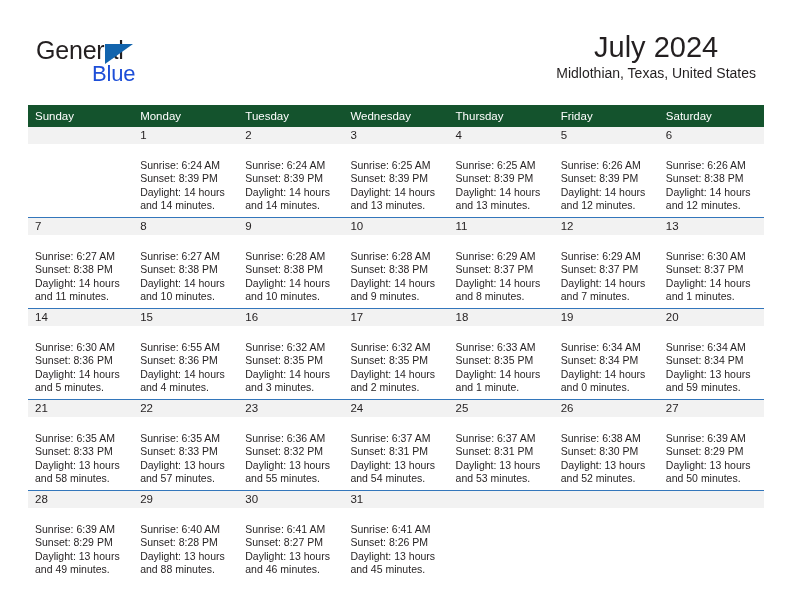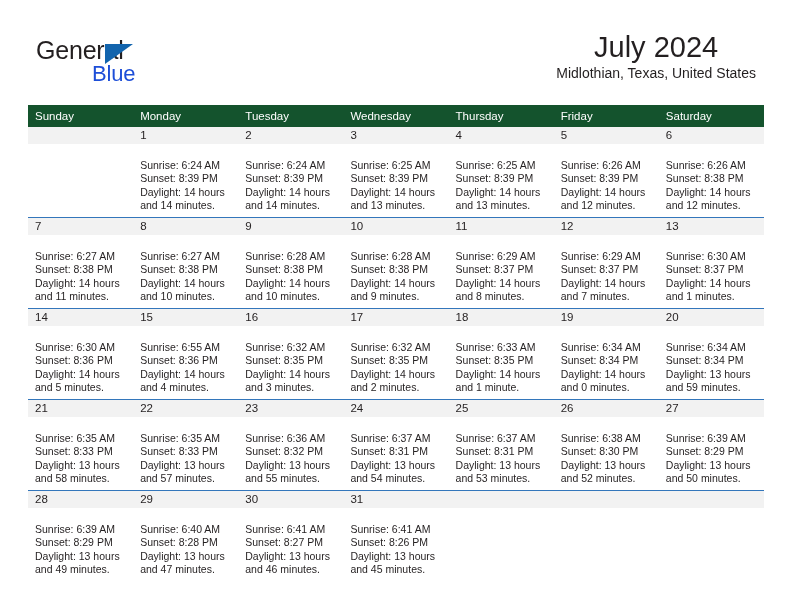--- a/index.html
+++ b/index.html
@@ -516,21 +516,21 @@
             </div>
           </div>
         </td>
         <td>
           <div class="cell">
             <div class="daynum-band">29</div>
             <div class="details">
               <div>Sunrise: 6:40 AM</div>
               <div>Sunset: 8:28 PM</div>
               <div>Daylight: 13 hours</div>
-              <div>and 47 minutes.</div>
+              <div>and 88 minutes.</div>
             </div>
           </div>
         </td>
         <td>
           <div class="cell">
             <div class="daynum-band">30</div>
             <div class="details">
               <div>Sunrise: 6:41 AM</div>
               <div>Sunset: 8:27 PM</div>
               <div>Daylight: 13 hours</div>

